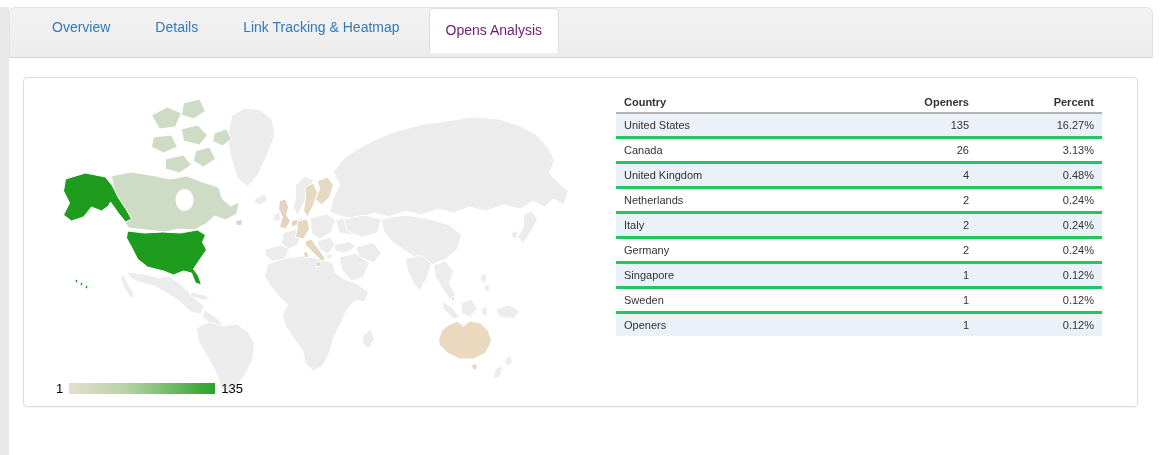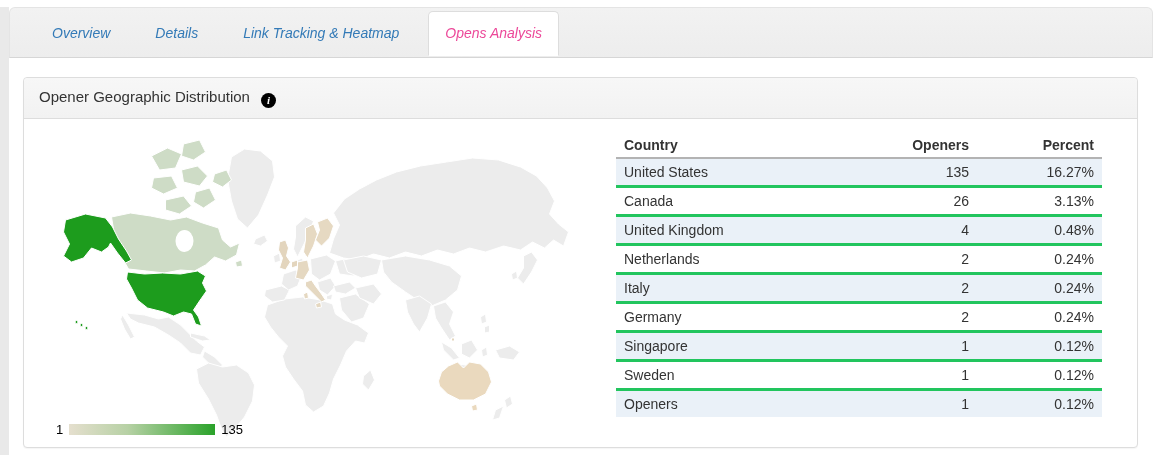--- a/index.html
+++ b/index.html
@@ -14,34 +14,33 @@
   .main { margin-left:9px; }
 
   
   .tabbar {
     margin:7px 8px 0 0;
     background:linear-gradient(#f2f2f2,#ededed);
     border:1px solid #e4e4e4;
     border-bottom:1px solid #d6d6d6;
     border-radius:6px 6px 0 0;
     height:51px;
-    display:flex; align-items:center;
+    display:flex; align-items:flex-start;
     padding-left:26px;
-    font-style:italic;
   }
   .tab {
     font-size:14px; line-height:14px; color:#337ab7;
     padding:12px 16px; margin:0 13px -1px 0;
     cursor:pointer; white-space:nowrap;
   }
   .tab.active {
     background:#fff;
     border:1px solid #ddd; border-bottom:1px solid #fff;
     border-radius:5px 5px 0 0;
-    color:#ec4899;
+    color:#701a75;
     padding:14px 16px 15px;
     z-index:2;
   }
 
   
   .content { padding:19px 23px 0 14px; }
   .panel {
     border:1px solid #ddd; border-radius:4px; background:#fff;
     box-shadow:0 1px 1px rgba(0,0,0,.04);
   }
@@ -68,21 +67,21 @@
   .water { stroke:none; fill:#fff; }
   .legend {
     position:absolute; left:22px; bottom:4px;
     display:flex; align-items:center;
     font-size:13px; color:#000;
   }
   .legend-bar { width:146px; height:11px; margin:0 6px; }
 
   
   .table-wrap { flex:1; margin:4px 35px 0 26px; }
-  table { width:100%; border-collapse:collapse; font-size:14px; color:#333; }
+  table { width:100%; border-collapse:collapse; font-size:11px; color:#333; }
   th {
     text-align:left; font-weight:bold; padding:4px 8px;
     border-bottom:2px solid #b3b3b3; color:#333;
   }
   th.num, td.num { text-align:right; }
   th:nth-child(2) { width:150px; }
   th:nth-child(3) { width:125px; }
   td { padding:5px 8px; border-top:3px solid #22c55e; }
   tbody tr:first-child td { border-top:none; }
   tbody tr:nth-child(odd) { background:#eaf1f8; }
@@ -97,24 +96,20 @@
   <div class="tabbar">
     <div class="tab">Overview</div>
     <div class="tab">Details</div>
     <div class="tab">Link Tracking &amp; Heatmap</div>
     <div class="tab active">Opens Analysis</div>
   </div>
 
   <div class="content">
     <div class="panel">
 
-      <div class="panel-header">
-        <span>Opener Geographic Distribution</span>
-        <span class="info-icon">i</span>
-      </div>
 
       <div class="panel-body">
 
         <div class="map-wrap map">
           <svg width="556" height="312" viewBox="0 0 555 312">
 
             <path d="M197,28 L210,20 L226,22 L238,32 L240,48 L233,66 L224,86 L213,99 L203,90 L197,72 L193,50 Z" style="fill: rgb(236, 236, 236);"></path>
             <path d="M221,110 L230,106 L233,112 L226,117 L219,115 Z" style="fill: rgb(236, 236, 236);"></path>
             <path d="M92,184 L110,186 L124,190 L134,188 L146,196 L154,204 L162,212 L170,218 L166,226 L156,224 L146,214 L134,206 L120,198 L104,194 L96,190 Z" style="fill: rgb(236, 236, 236);"></path>
             <path d="M88,186 L94,196 L100,208 L96,210 L90,200 L86,190 Z" style="fill: rgb(236, 236, 236);"></path>

